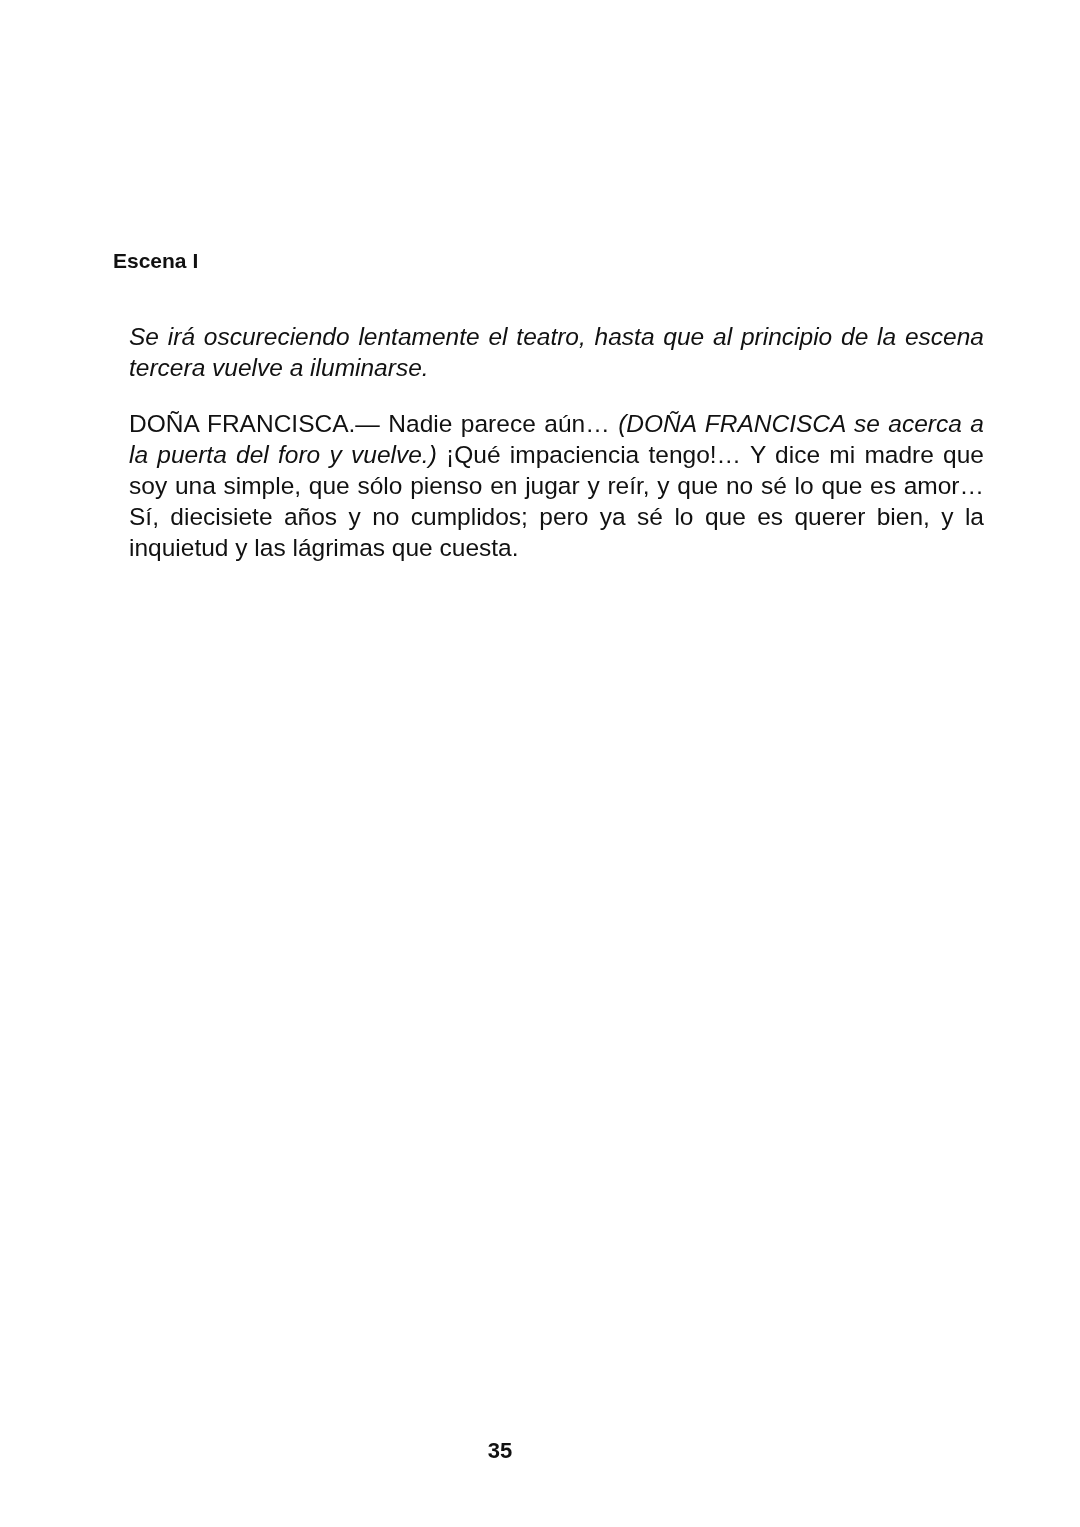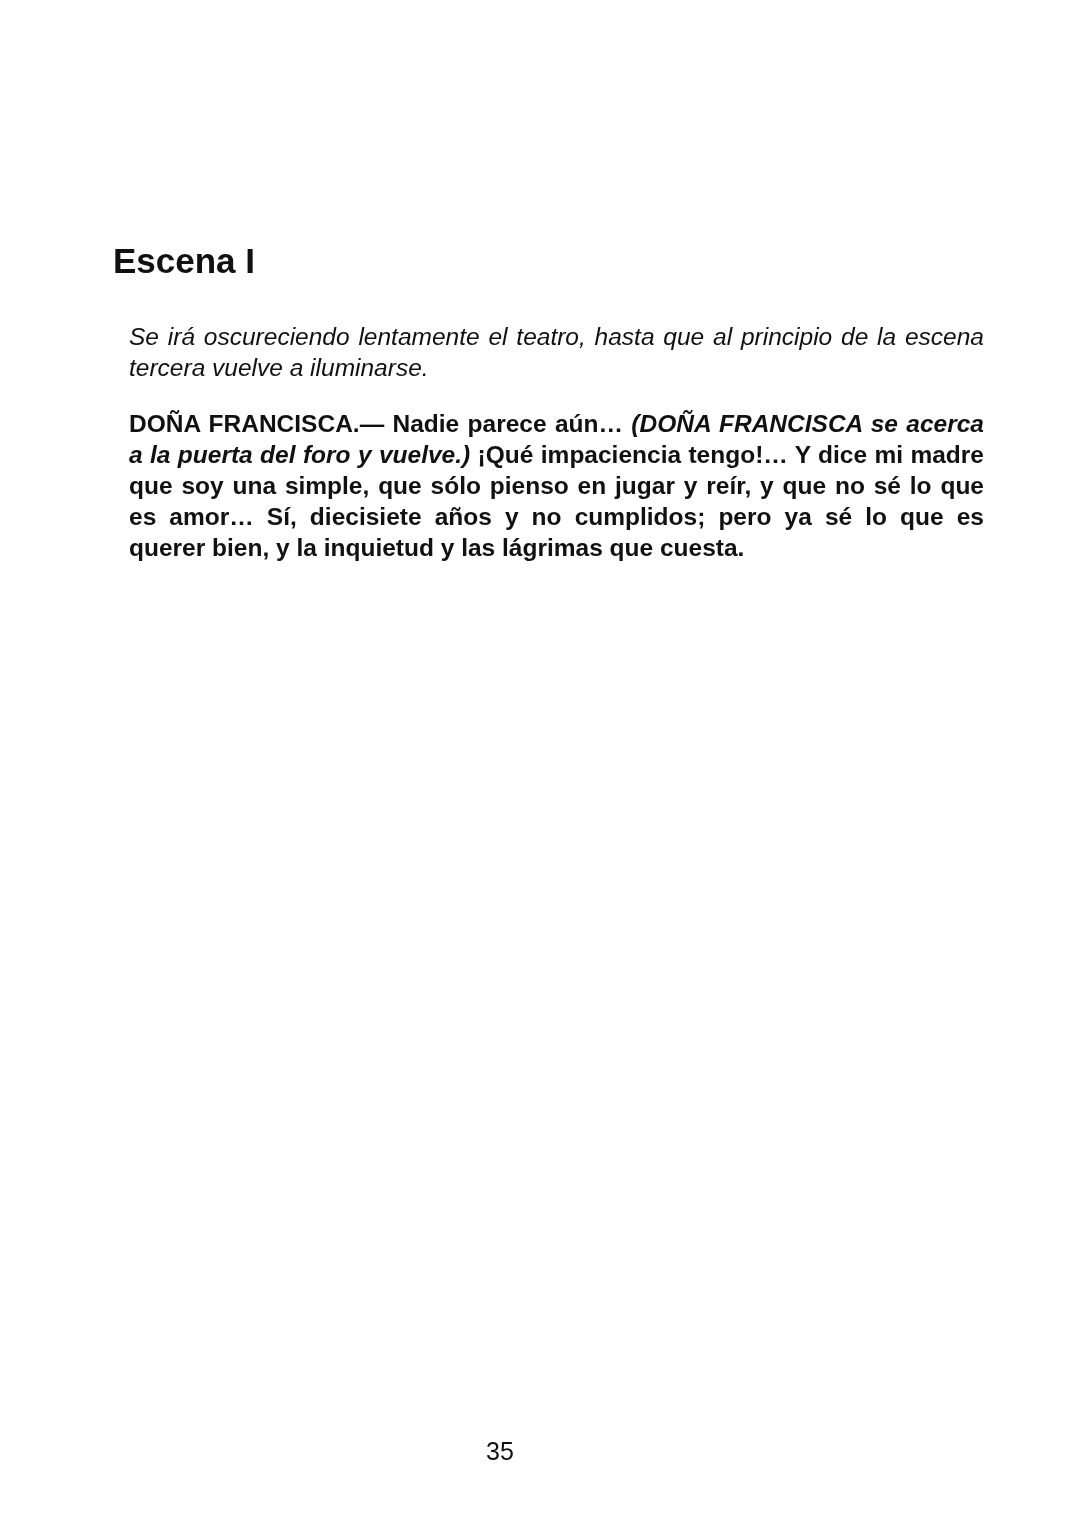--- a/index.html
+++ b/index.html
@@ -19,54 +19,54 @@
       position: absolute;
       left: 113px;
       top: 0;
       width: 855px;
     }
     .heading {
       position: absolute;
       top: 243px;
       left: 0;
       margin: 0;
-      font-size: 35px;
+      font-size: 21px;
       font-weight: bold;
       line-height: 36px;
       white-space: nowrap;
     }
     .para {
       position: absolute;
       left: 0;
       width: 855px;
       margin: 16px;
       font-size: 24.5px;
       line-height: 31px;
       text-align: justify;
       text-align-last: left;
     }
     .stage {
       top: 305px;
       font-style: italic;
     }
     .dialogue {
       top: 392px;
-      font-weight: bold;
     }
     .dialogue .aside {
       font-style: italic;
     }
     .page-number {
       position: absolute;
       top: 1436px;
       left: 0;
       width: 1000px;
       text-align: center;
-      font-size: 25px;
+      font-size: 22px;
       line-height: 30px;
+      font-weight: bold;
     }
   </style>
 </head>
 <body>
 
 <div class="page">
   <h2 class="heading">Escena I</h2>
 
   <p class="para stage">Se irá oscureciendo lentamente el teatro, hasta que al principio de la escena tercera vuelve a iluminarse.</p>
 

